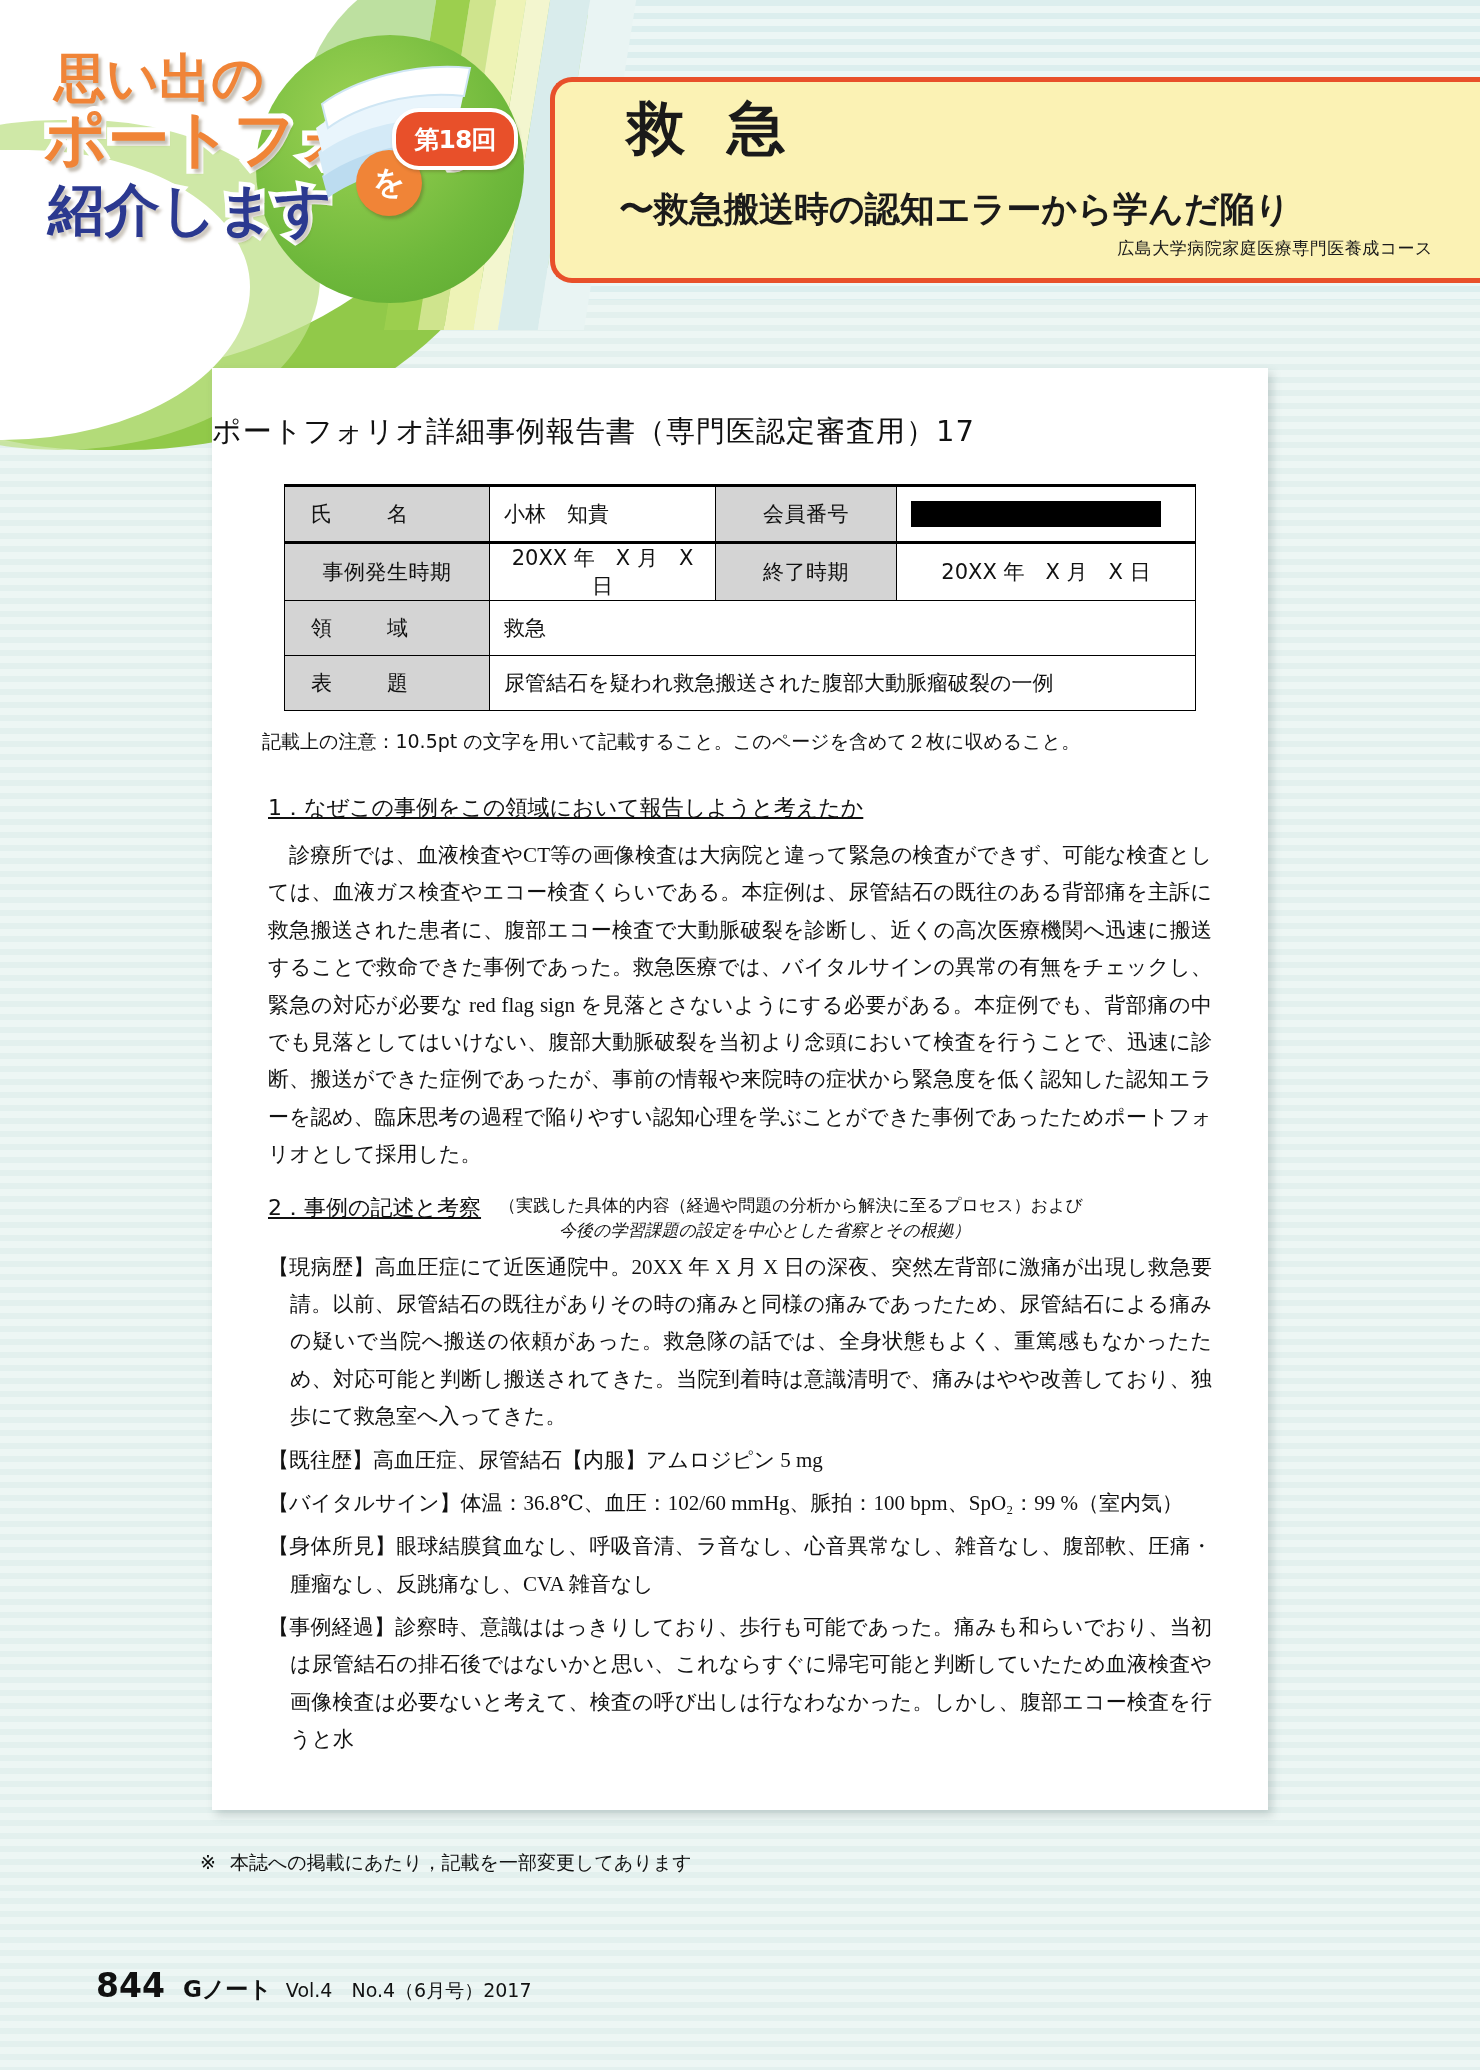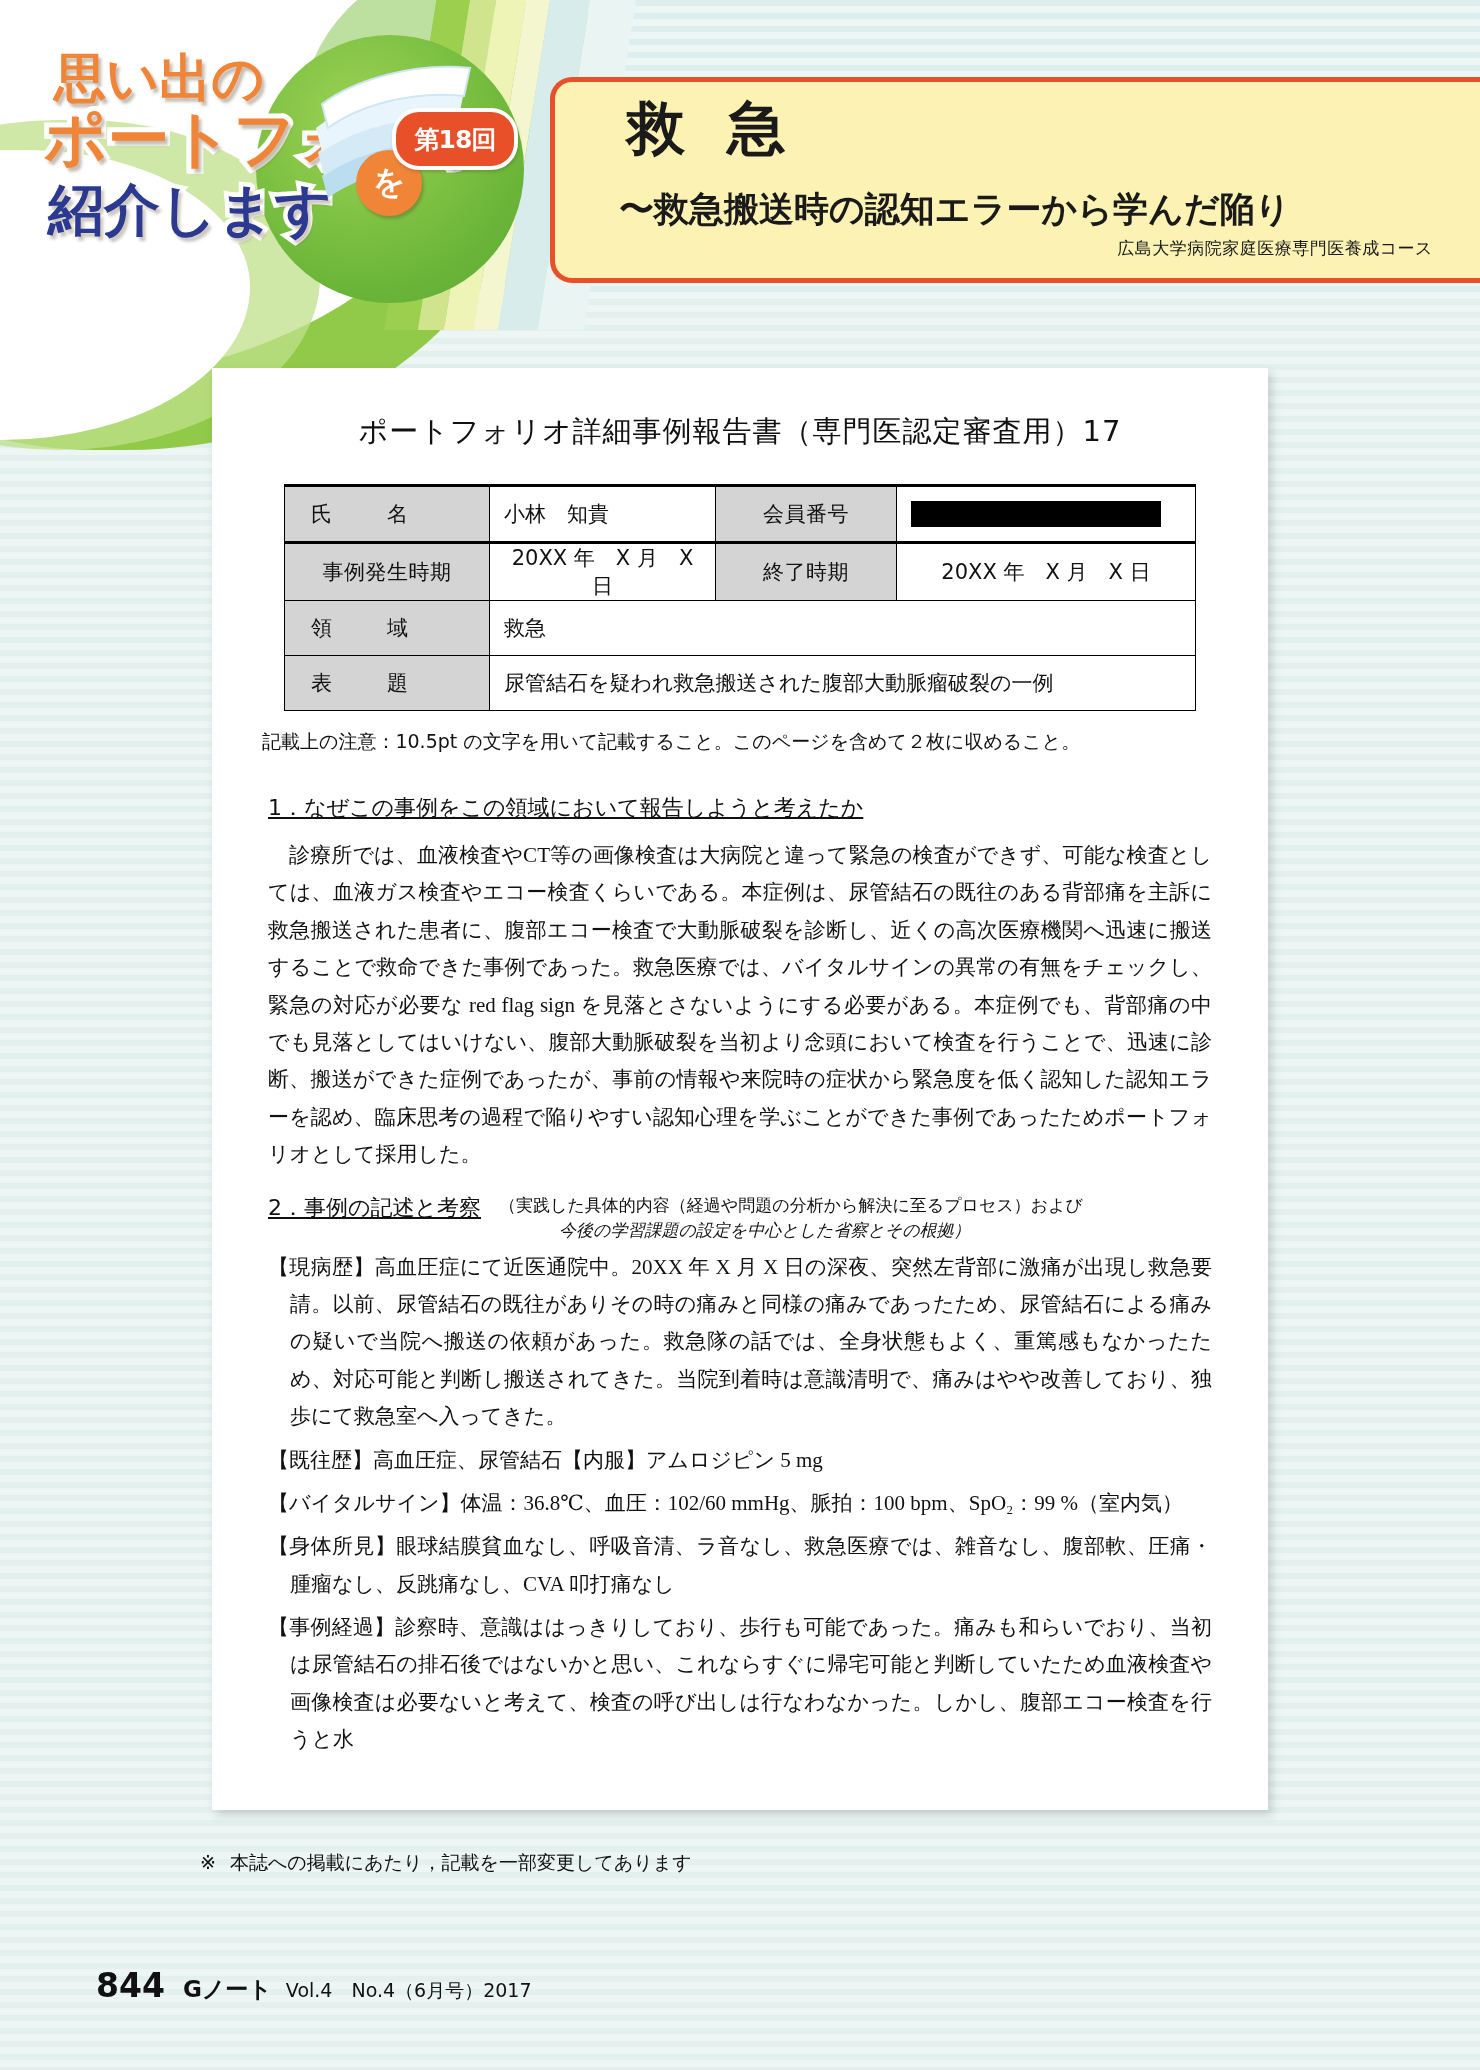--- a/index.html
+++ b/index.html
@@ -145,21 +145,21 @@
     font-size:17px;color:#1a1a1a;white-space:nowrap;letter-spacing:.5px;
   }
 
   
   .sheet{
     position:absolute;left:212px;top:368px;width:1056px;height:1442px;
     background:#ffffff;z-index:12;
     box-shadow:4px 5px 9px rgba(60,80,80,.22);
   }
   .doc-title{
-    text-align:center;font-size:29px;color:#111;
+    text-align:left;font-size:29px;color:#111;
     margin:44px 0 0 0;letter-spacing:1px;
     font-family:"DejaVu Sans","Liberation Sans",sans-serif;
     font-weight:normal;
   }
 
   table.meta{
     border-collapse:collapse;margin:32px auto 0 auto;width:912px;
     font-family:"DejaVu Sans","Liberation Sans",sans-serif;
   }
   table.meta td{
@@ -341,21 +341,21 @@
     </div>
 
 
 
     <p class="item"><span class="hang">【現病歴】</span><span>高血圧症にて近医通院中。20XX 年 X 月 X 日の深夜、突然左背部に激痛が出現し救急要請。以前、尿管結石の既往がありその時の痛みと同様の痛みであったため、尿管結石による痛みの疑いで当院へ搬送の依頼があった。救急隊の話では、全身状態もよく、重篤感もなかったため、対応可能と判断し搬送されてきた。当院到着時は意識清明で、痛みはやや改善しており、独歩にて救急室へ入ってきた。</span></p>
 
     <p class="item"><span class="hang">【既往歴】</span><span>高血圧症、尿管結石【内服】アムロジピン 5 mg</span></p>
 
     <p class="item"><span class="hang">【バイタルサイン】</span><span>体温：36.8℃、血圧：102/60 mmHg、脈拍：100 bpm、SpO₂：99 %（室内気）</span></p>
 
-    <p class="item"><span class="hang">【身体所見】</span><span>眼球結膜貧血なし、呼吸音清、ラ音なし、救急医療では、雑音なし、腹部軟、圧痛・腫瘤なし、反跳痛なし、CVA 叩打痛なし</span></p>
+    <p class="item"><span class="hang">【身体所見】</span><span>眼球結膜貧血なし、呼吸音清、ラ音なし、心音異常なし、雑音なし、腹部軟、圧痛・腫瘤なし、反跳痛なし、CVA 雑音なし</span></p>
 
     <p class="item"><span class="hang">【事例経過】</span><span>診察時、意識ははっきりしており、歩行も可能であった。痛みも和らいでおり、当初は尿管結石の排石後ではないかと思い、これならすぐに帰宅可能と判断していたため血液検査や画像検査は必要ないと考えて、検査の呼び出しは行なわなかった。しかし、腹部エコー検査を行うと水</span></p>
 
   </div>
 </div>
 
 <div class="footnote">
   <span class="mark">※</span><span>本誌への掲載にあたり，記載を一部変更してあります</span>
 </div>
 

